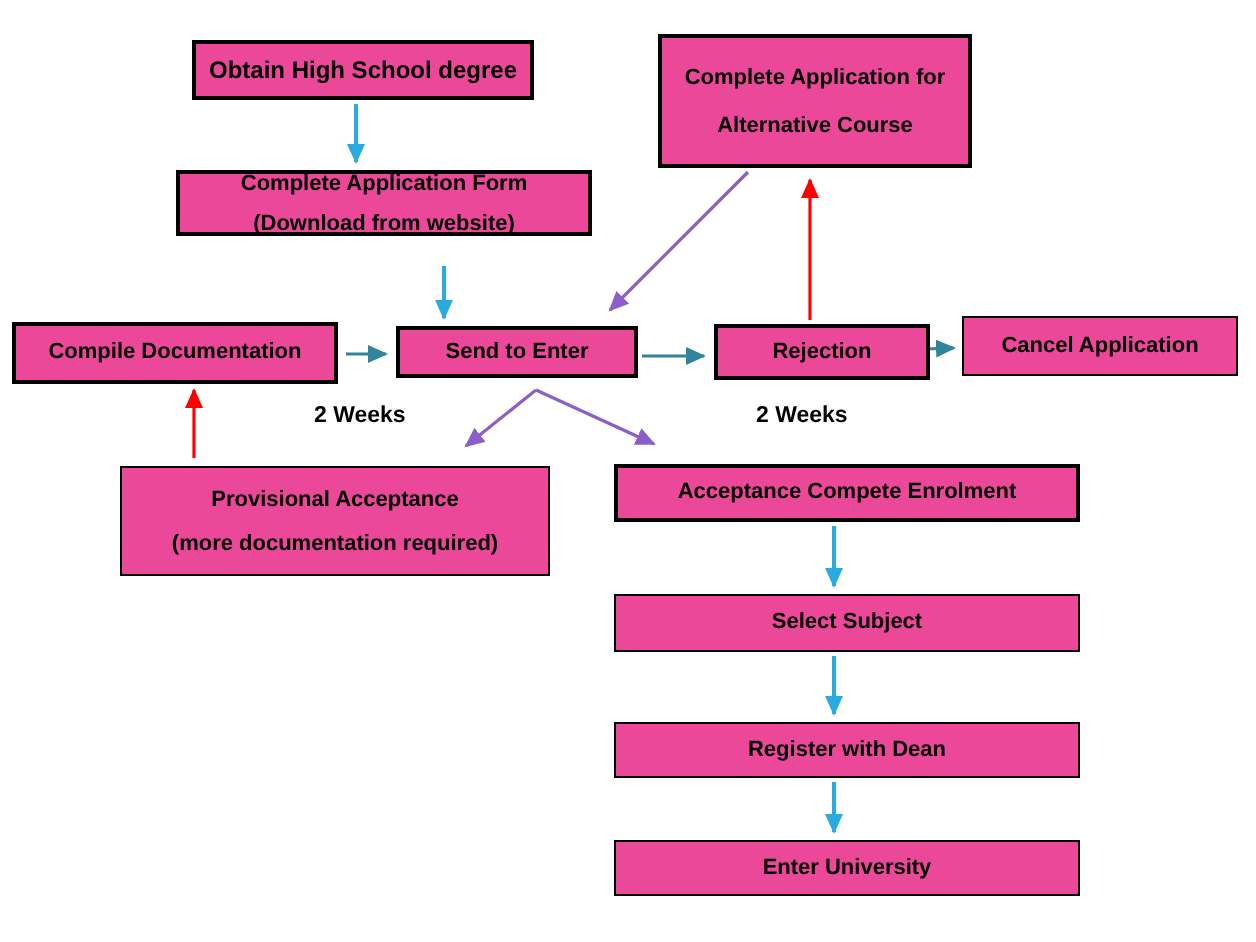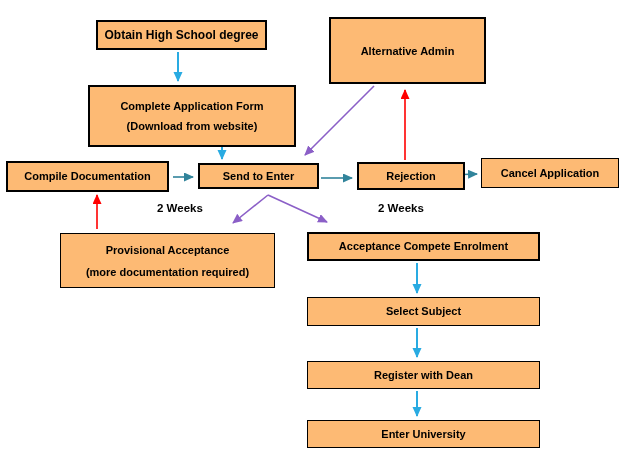--- a/index.html
+++ b/index.html
@@ -1,30 +1,30 @@
 <!DOCTYPE html>
 <html><head>
 <meta charset="utf-8">
 <style>
   html,body { margin:0; padding:0; background:#fff; }
   .canvas {
     position:relative; width:628px; height:471px; background:#ffffff;
     font-family:"Liberation Sans", sans-serif; color:#000; overflow:hidden;
   }
   .node {
-    position:absolute; box-sizing:border-box; background:#fdba74;
+    position:absolute; box-sizing:border-box; background:#ec4899;
     border:2px solid #000; display:flex; flex-direction:column;
     align-items:center; justify-content:center; text-align:center;
     font-weight:bold; font-size:11px; line-height:1.5;
   }
   .node span { display:block; white-space:nowrap; }
   .thin { border-width:1.5px; }
 
   .n-obtain   { left:96px;  top:20px;  width:171px; height:30px; font-size:12px; }
-  .n-form     { left:88px;  top:85px;  width:208px; height:62px; line-height:20px; }
+  .n-form     { left:88px;  top:85px;  width:208px; height:33px; line-height:20px; }
   .n-alt      { left:329px; top:17px;  width:157px; height:67px; line-height:24px; }
   .n-compile  { left:6px;   top:161px; width:163px; height:31px; }
   .n-send     { left:198px; top:163px; width:121px; height:26px; }
   .n-reject   { left:357px; top:162px; width:108px;  height:28px; }
   .n-cancel   { left:481px; top:158px; width:138px; height:30px; }
   .n-prov     { left:60px;  top:233px; width:215px; height:55px; line-height:22px; }
   .n-accept   { left:307px; top:232px; width:233px; height:29px; }
   .n-select   { left:307px; top:297px; width:233px; height:29px; }
   .n-register { left:307px; top:361px; width:233px; height:28px;align-items:center; }
   .n-enter    { left:307px; top:420px; width:233px; height:28px; }
@@ -87,21 +87,22 @@
   <div class="node n-obtain">
     <span>Obtain High School degree</span>
   </div>
 
   <div class="node n-form">
     <span>Complete Application Form</span>
     <span>(Download from website)</span>
   </div>
 
   <div class="node n-alt">
-    <span>Alternative Admin</span>
+    <span>Complete Application for</span>
+    <span>Alternative Course</span>
   </div>
 
   <div class="node n-compile">
     <span>Compile Documentation</span>
   </div>
 
   <div class="node n-send">
     <span>Send to Enter</span>
   </div>
 

